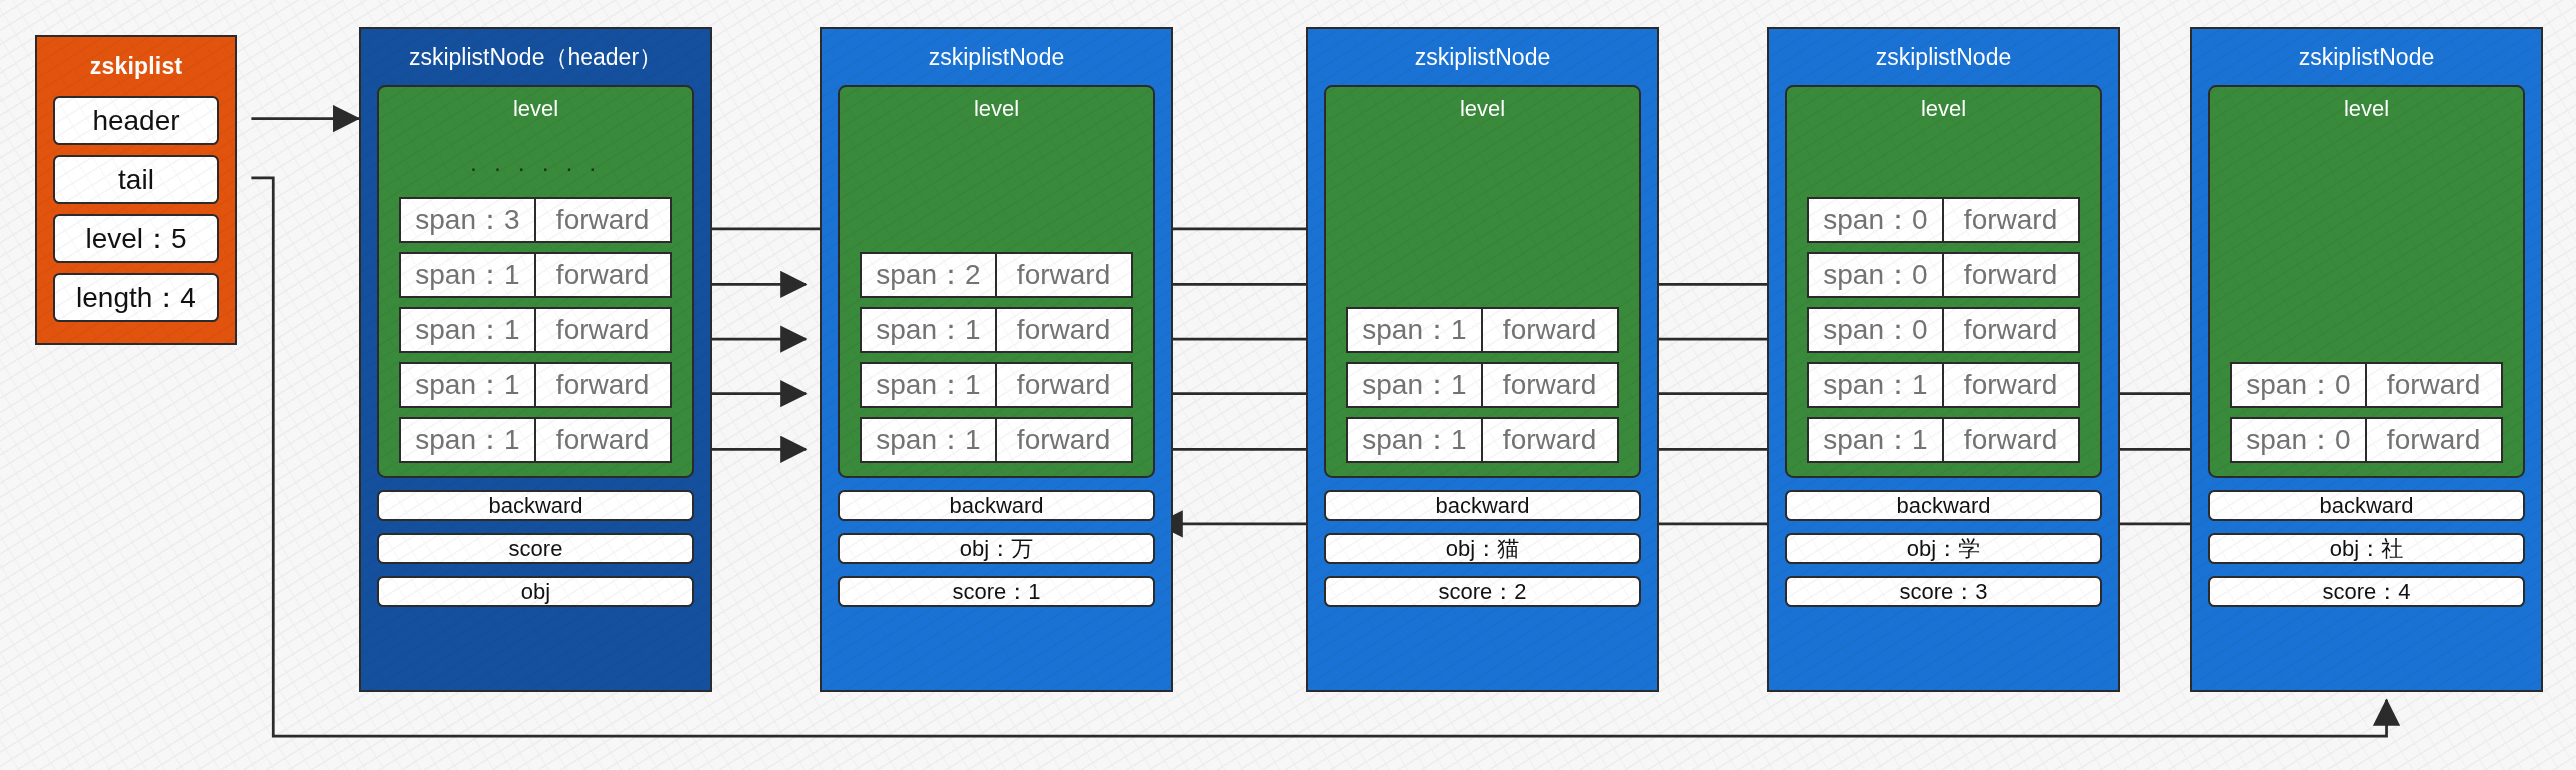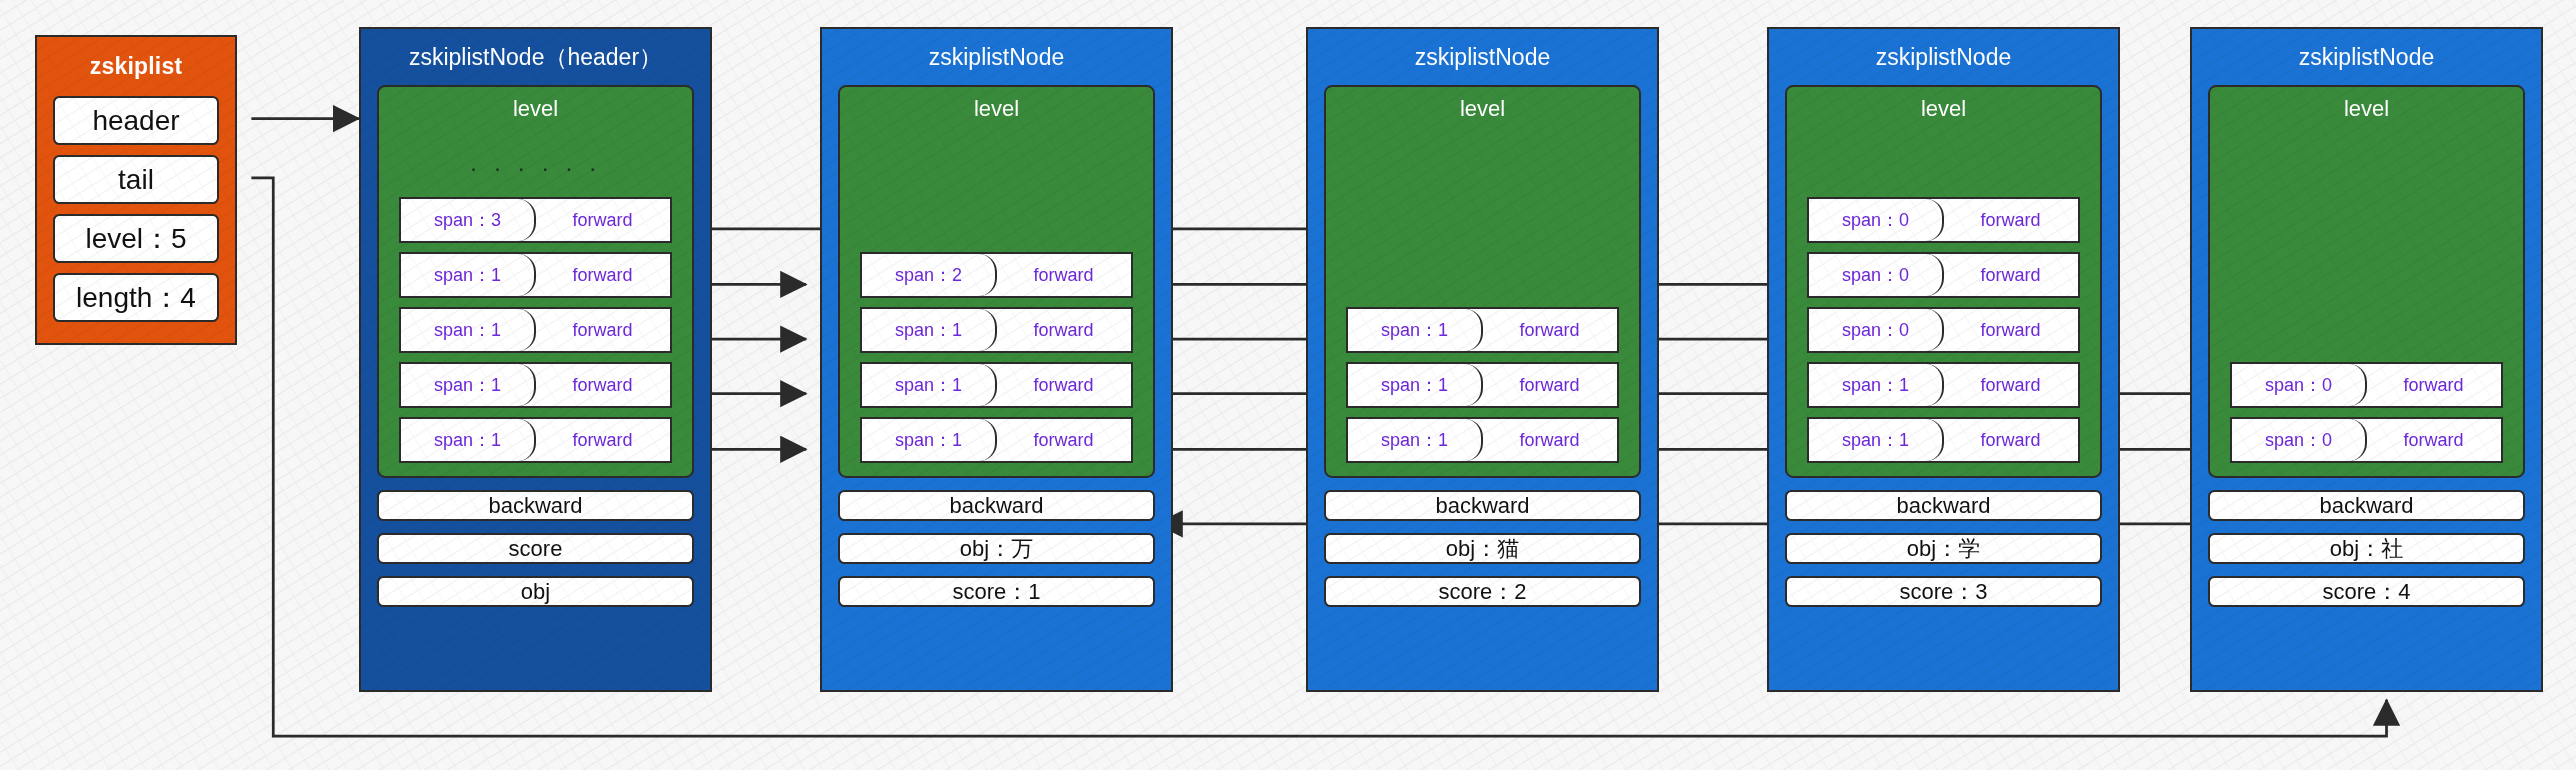--- a/index.html
+++ b/index.html
@@ -55,21 +55,21 @@
     position:absolute;left:0;right:0;text-align:center;color:#19331a;
     font-size:24px;letter-spacing:4.6px;line-height:1;
   }
   .lvl-row{
     display:flex;height:46px;margin-bottom:9px;
     border:2.7px solid #2b2b2b;background:#ffffff;box-sizing:border-box;
   }
   .lvl-row:last-child{margin-bottom:12.8px;}
   .lvl-span,.lvl-fwd{
     display:flex;align-items:center;justify-content:center;
-    font-size:18px;color:#6d28d9;box-sizing:border-box;border-radius:18px;
+    font-size:28px;color:#737373;box-sizing:border-box;
   }
   .lvl-span{width:50%;border-right:2.7px solid #2b2b2b;}
   .lvl-fwd{width:50%;}
   .node-field{
     height:31px;margin-top:12px;background:#ffffff;
     border:2.7px solid #2b2b2b;border-radius:6.4px;box-sizing:border-box;
     display:flex;align-items:center;justify-content:center;
     font-size:22px;color:#111;
   }
   .wm{

